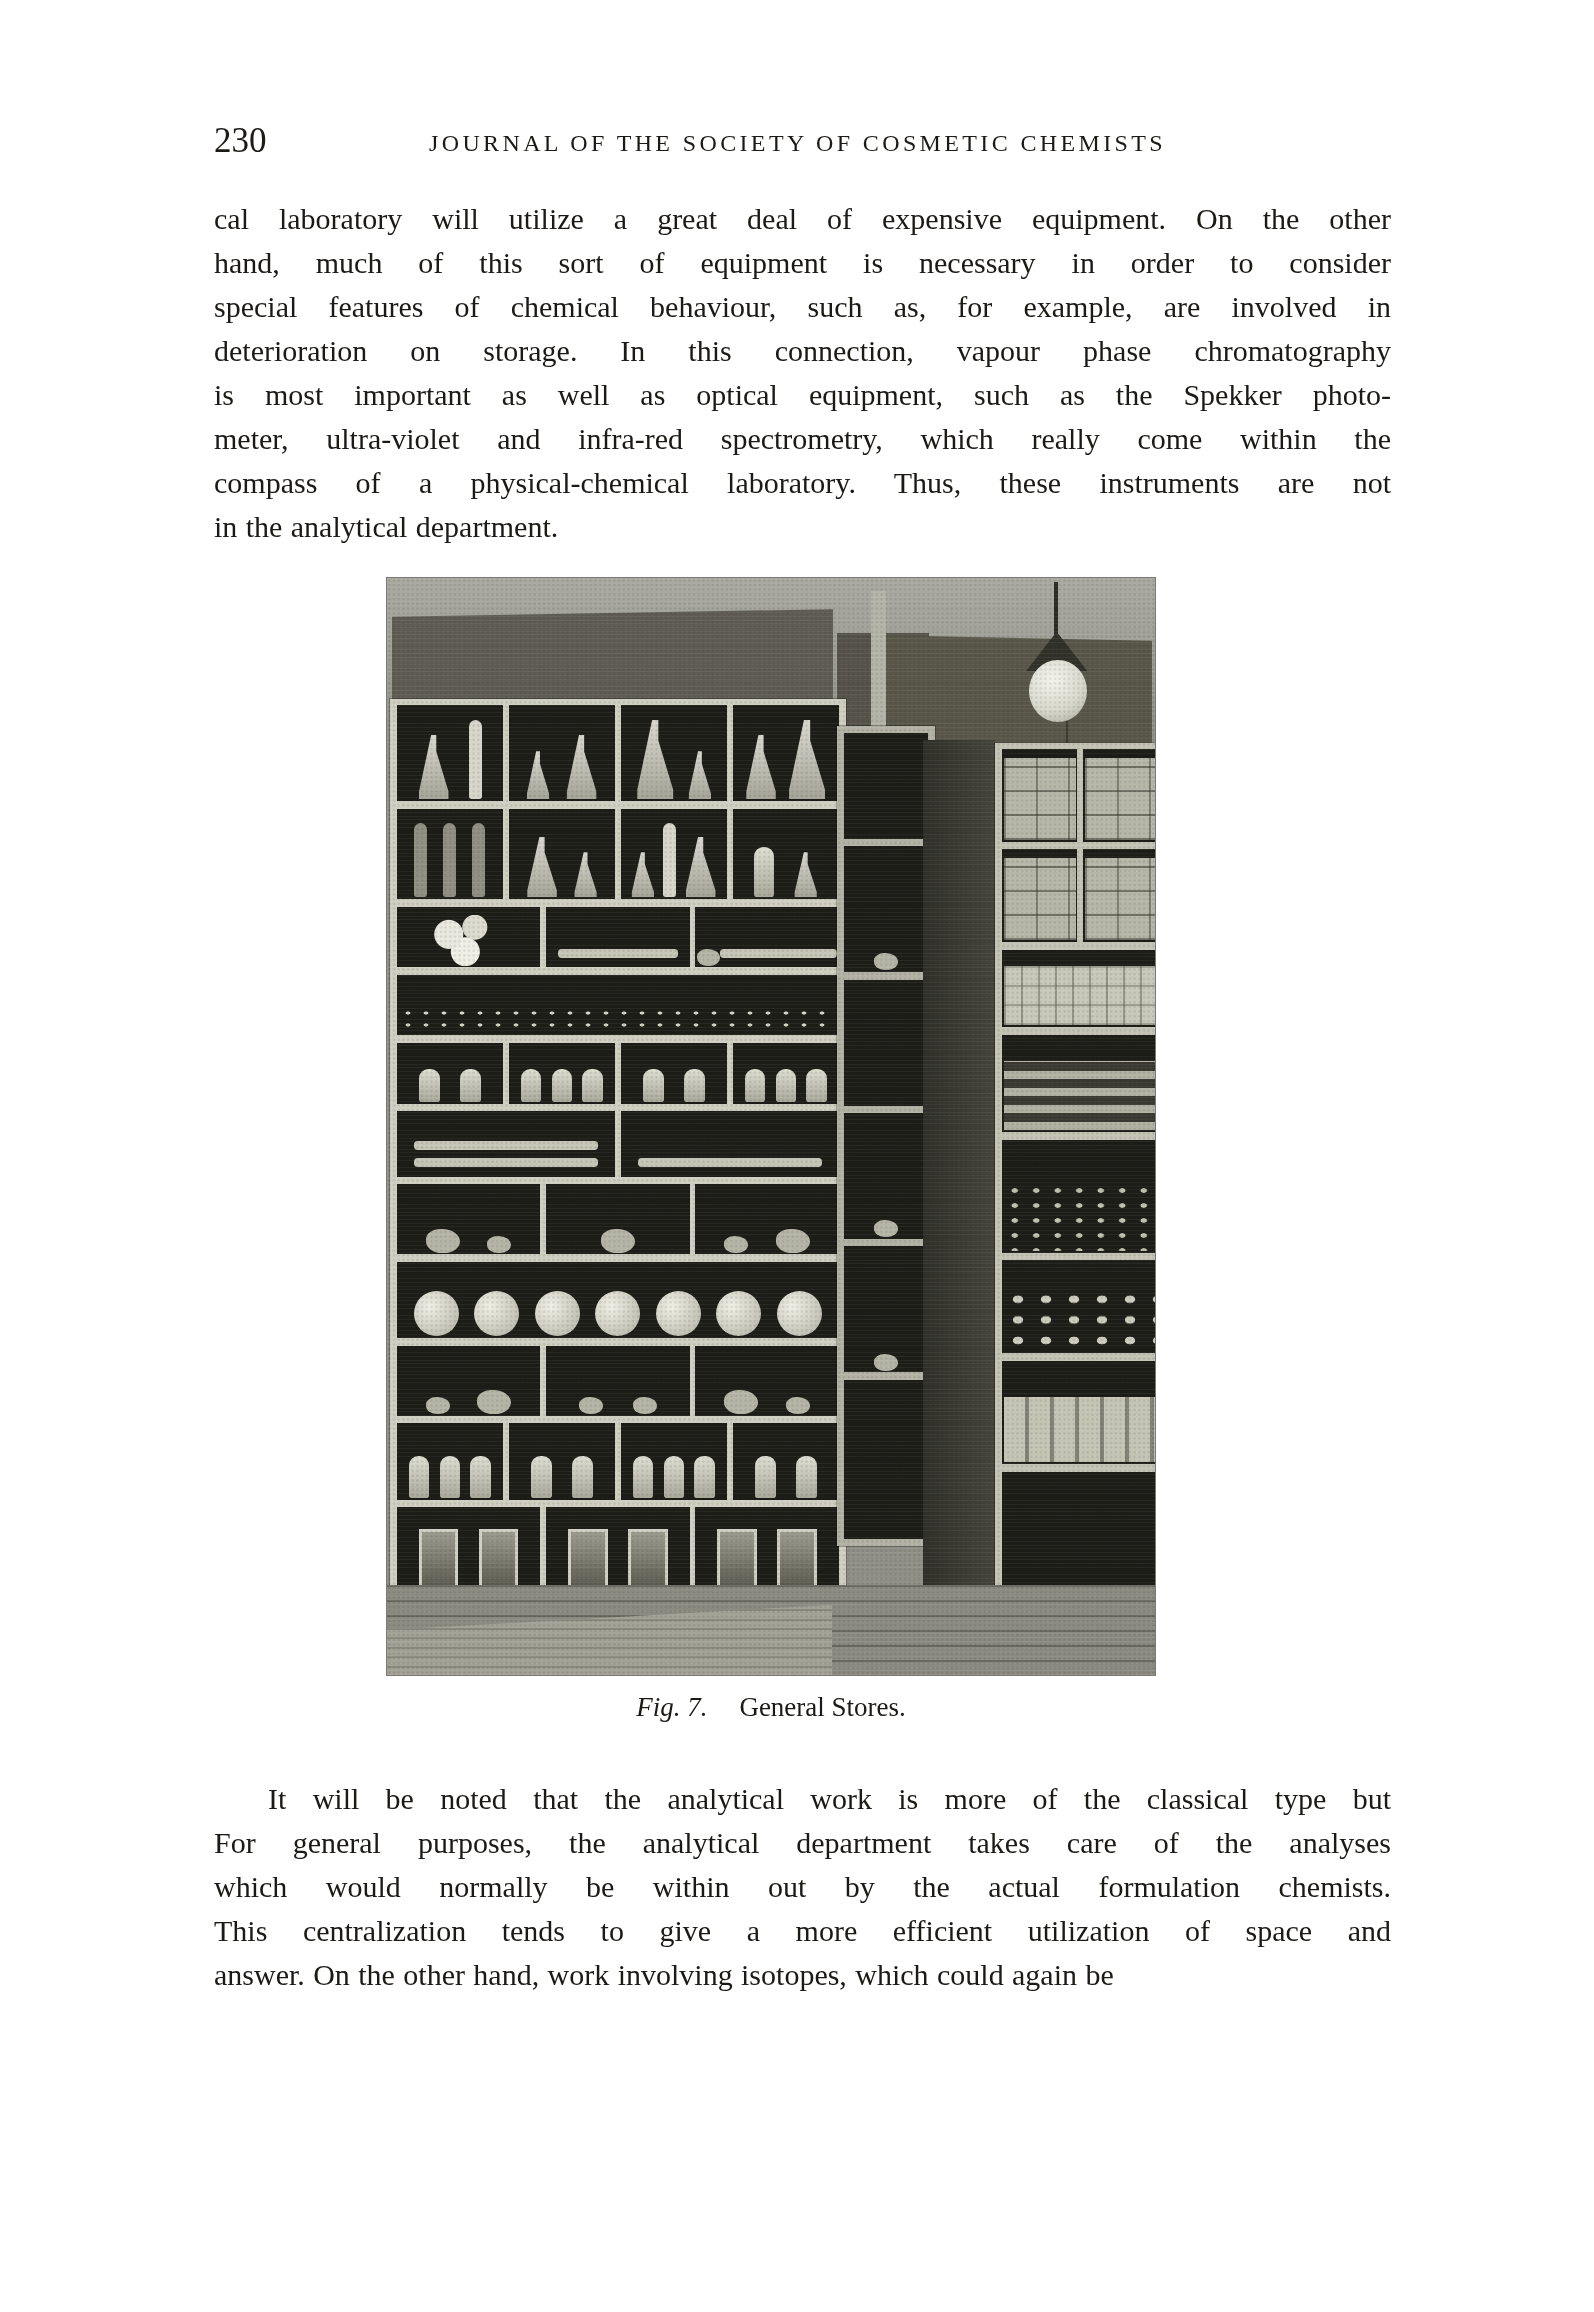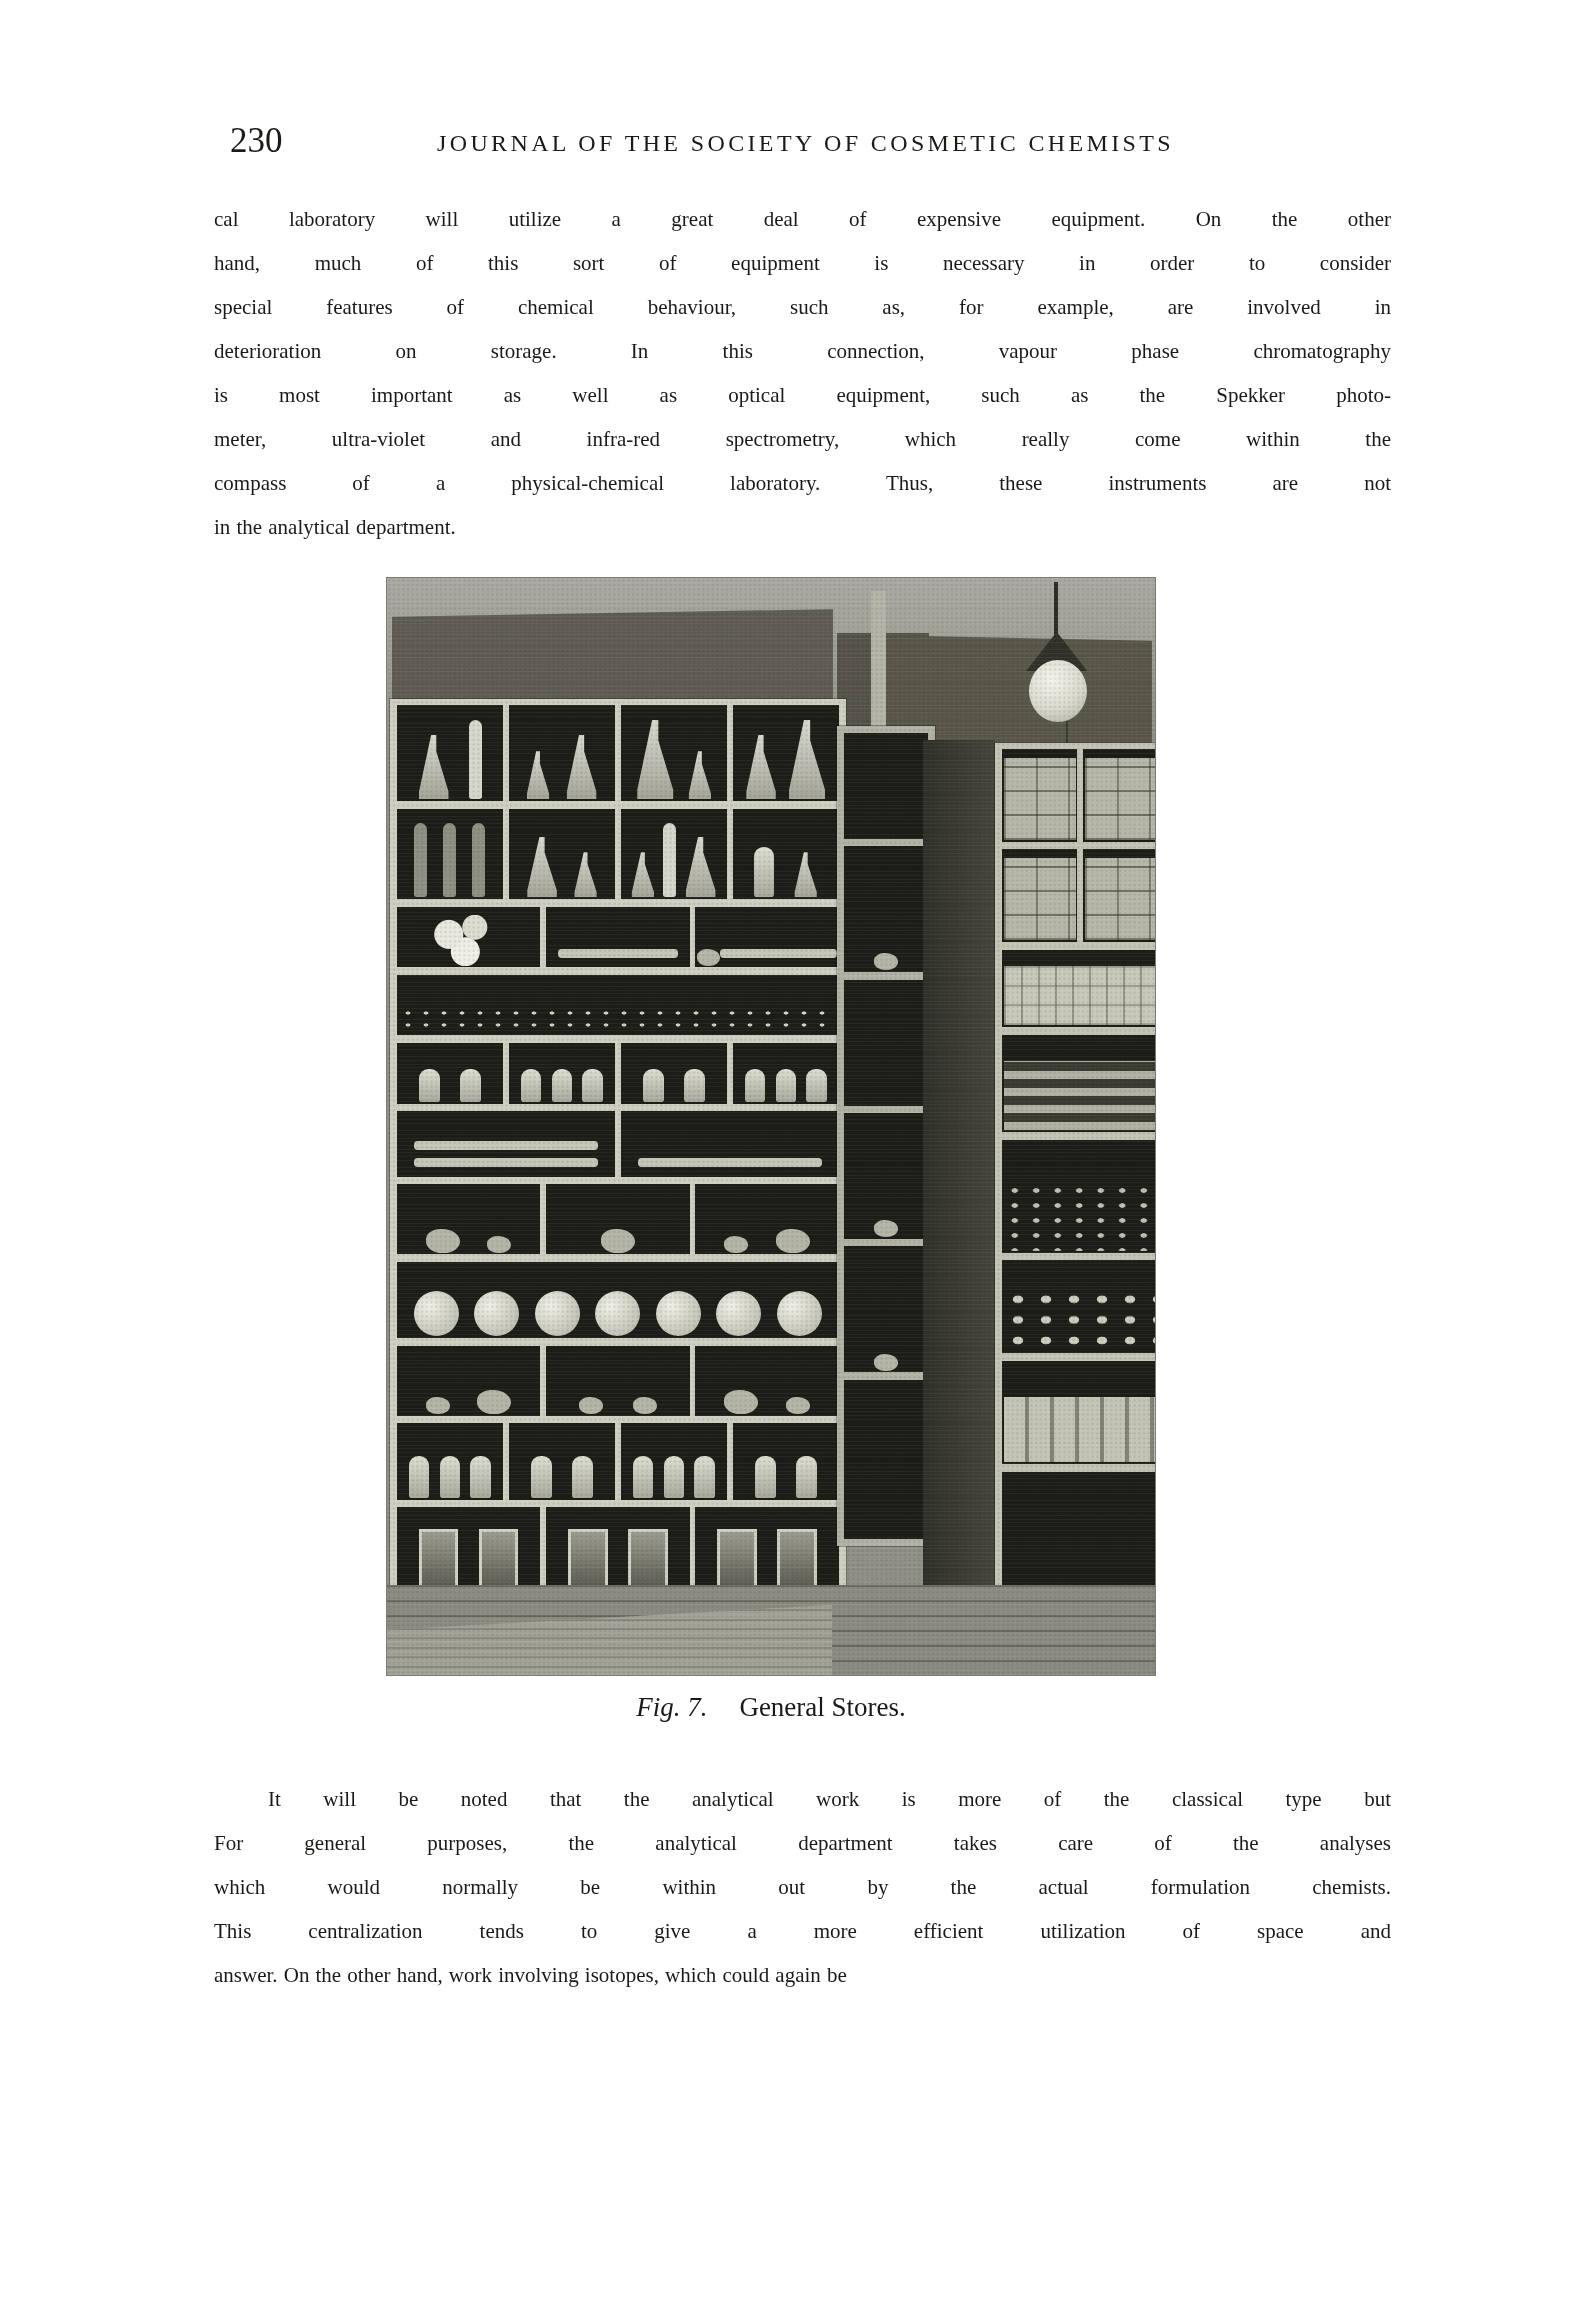--- a/index.html
+++ b/index.html
@@ -3,30 +3,30 @@
 <meta charset="utf-8">
 <style>
   html,body { margin:0; padding:0; background:#e8e8e8; }
   .page {
     position:relative; width:1595px; height:2312px;
     background:#ffffff; overflow:hidden;
     font-family:"Liberation Serif","DejaVu Serif",serif;
     color:#1c1a17;
   }
   
-  .header { position:absolute; left:16px; right:0; top:120px; height:47px; }
+  .header { position:absolute; left:0; right:0; top:120px; height:47px; }
   .pageno  { position:absolute; left:214px; top:0; font-size:35px; line-height:41px; }
   .jtitle  { position:absolute; left:0; right:0; top:6.6px; text-align:center;
              font-size:24px; line-height:32px; letter-spacing:0.14em; }
   
   .para { position:absolute; left:214px; width:1177px; }
   .p1 { top:197px; }
   .p2 { top:1736px;margin-top:41px; }
   .bl {
-    font-size:21px; line-height:44px;
+    font-size:30px; line-height:44px;
     text-align:justify; text-align-last:justify;
     word-spacing:0.9px;
   }
   .bl.last { text-align-last:left; }
   .bl.indent { text-indent:54px; }
   
   .figure { position:absolute; left:387px; top:578px; width:768px; }
   .photo {
     position:relative; width:768px; height:1097px;
     background:linear-gradient(180deg,#aaaaa2 0%,#9c9c93 9%,#93938a 14%,#8f8f86 100%);

